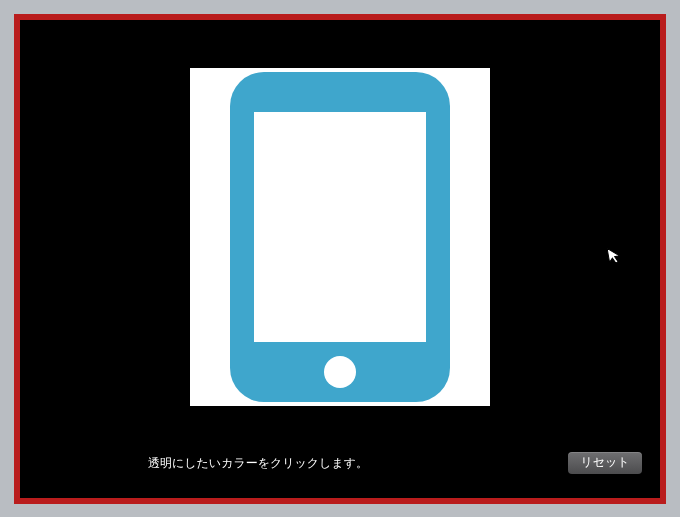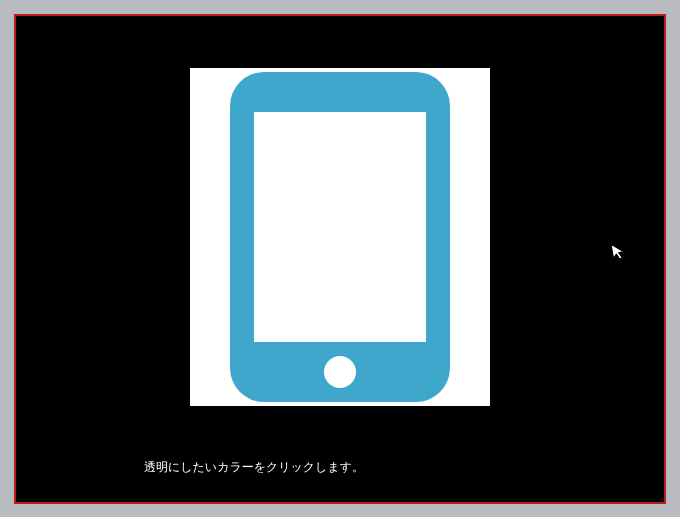--- a/index.html
+++ b/index.html
@@ -8,21 +8,21 @@
     background: #b9bdc2;
     font-family: "Hiragino Kaku Gothic ProN", "Helvetica Neue", Arial, sans-serif;
     display: flex;
     align-items: center;
     justify-content: center;
   }
   .panel {
     width: 652px;
     height: 490px;
     background: #000;
-    border: 2px solid #b91c1c;
+    border: 6px solid #b91c1c;
     position: relative;
   }
   .canvas-area {
     position: absolute;
     left: 0; right: 0;
     top: 16px;
     bottom: 60px;
     display: flex;
     align-items: center;
     justify-content: center;
@@ -105,20 +105,21 @@
         </svg>
       </span>
     </div>
   </div>
 
   <div class="bottom-bar">
     <div class="instructions">
       <div>透明にしたいカラーをクリックします。</div>
     </div>
     <div class="buttons">
+      <button class="btn btn-secondary">リセット</button>
     </div>
   </div>
 
   <div class="cursor">
     <svg width="16" height="20" viewBox="0 0 16 20">
       <path d="M1 1 L1 15 L4.5 11.5 L7 17 L9.5 16 L7 10.5 L12 10.5 Z" fill="#ffffff" stroke="#000" stroke-width="1"></path>
     </svg>
   </div>
 
 </div>

